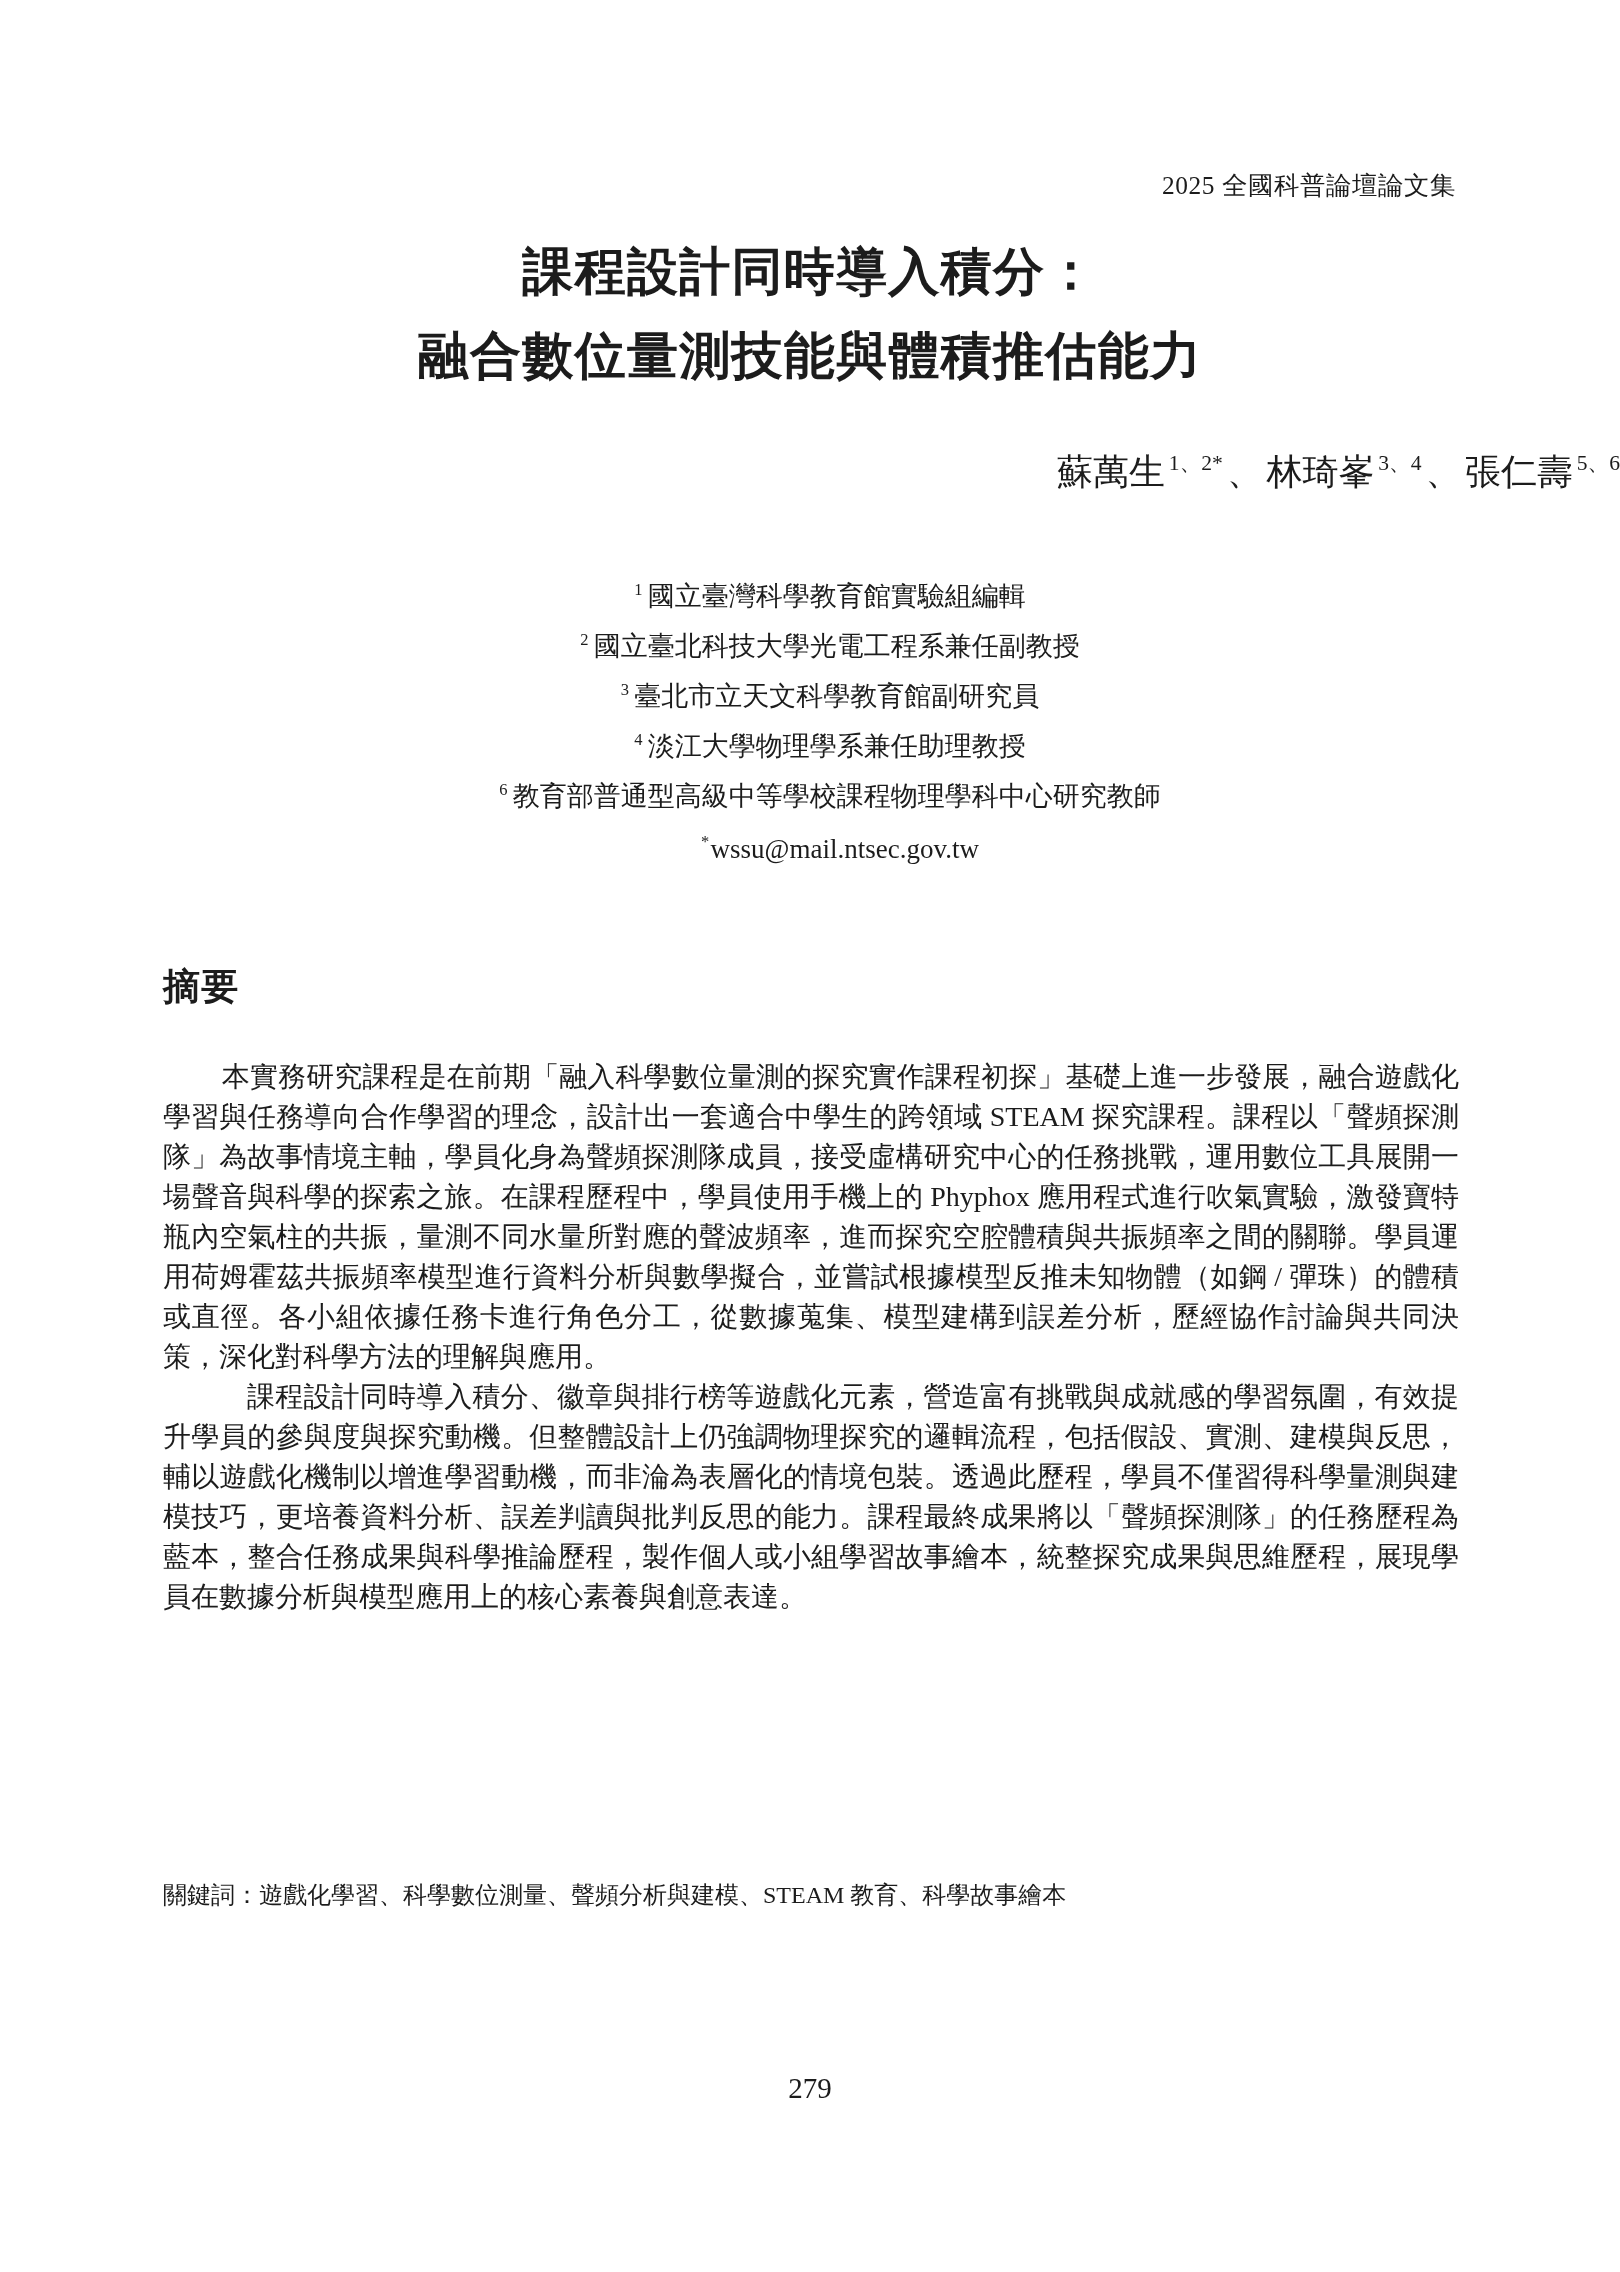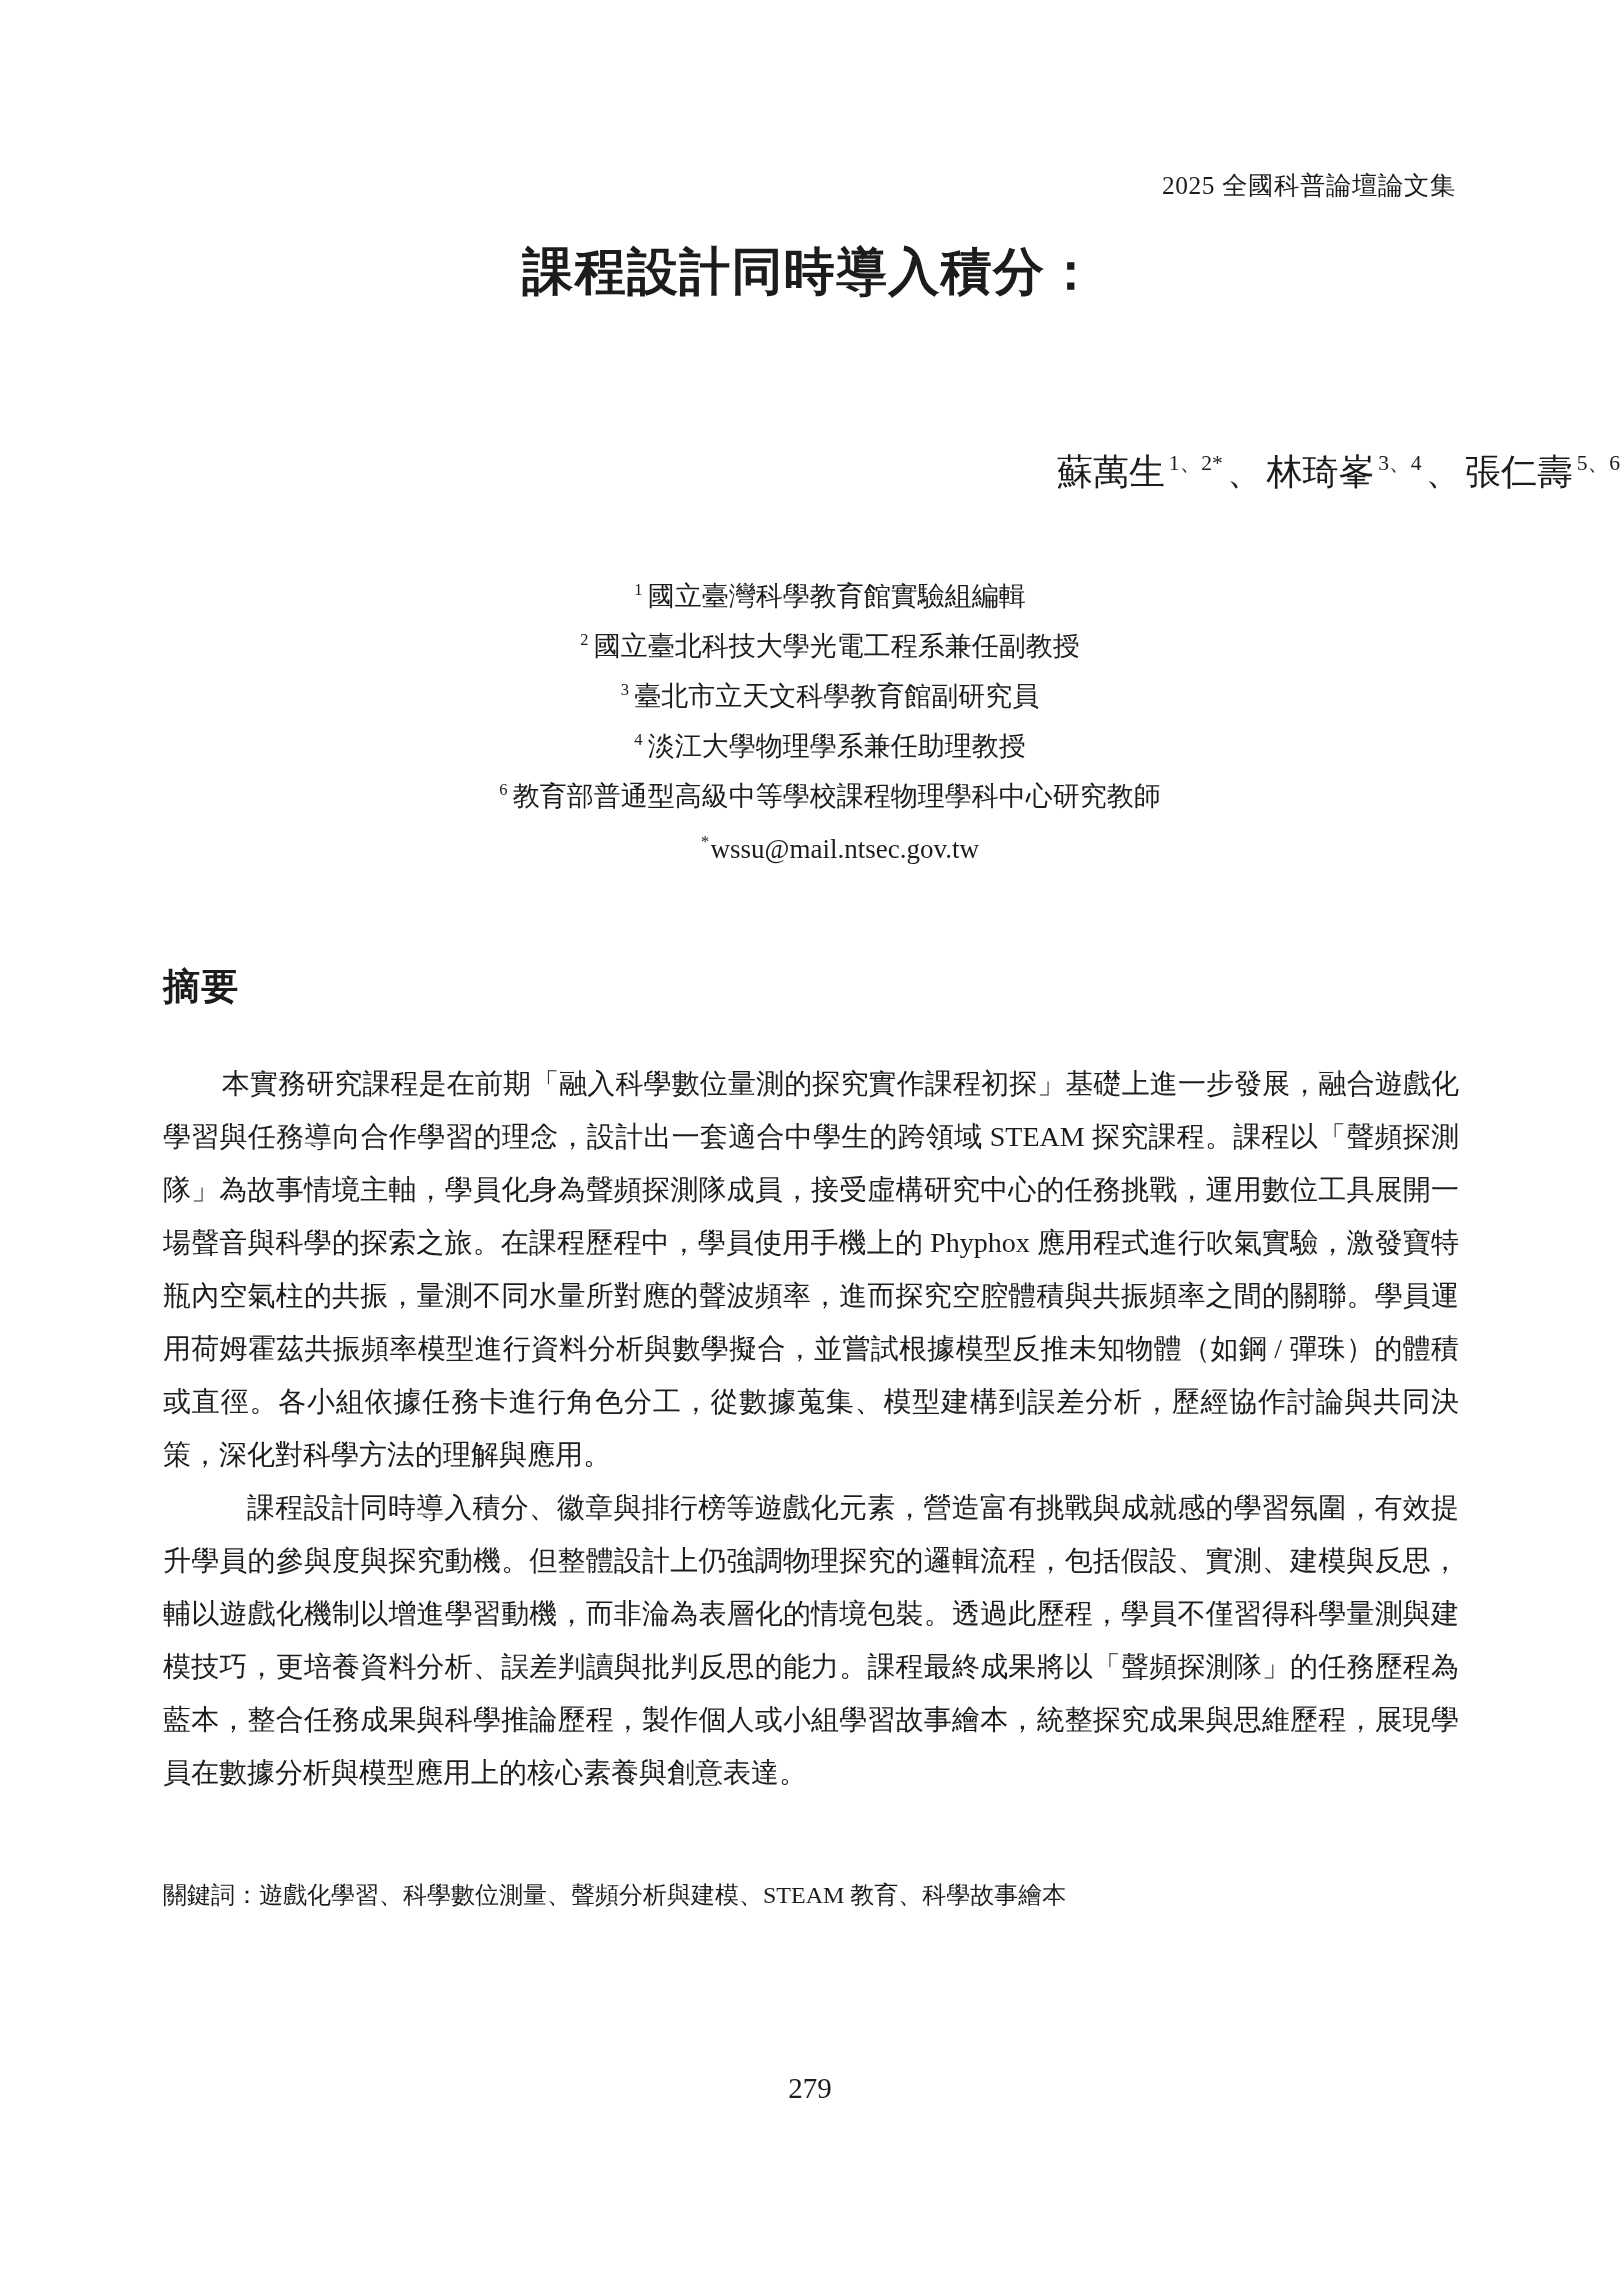--- a/index.html
+++ b/index.html
@@ -87,21 +87,21 @@
     font-size: 37px;
     font-weight: bold;
     letter-spacing: 1.3px;
   }
   .abstract-body {
     position: absolute;
     top: 1057px;
     left: 163px;
     width: 1296px;
     font-size: 28px;
-    line-height: 53px;
+    line-height: 40px;
     text-align: justify;
     text-justify: inter-ideograph;
   }
   .abstract-body p {
     margin: 0;
     padding: 0;
   }
   .abstract-body p.para-1 {
     text-indent: 2.1em;
   }
@@ -128,20 +128,21 @@
 </style>
 </head>
 <body>
 
 <div class="page">
 
   <div class="proceedings-header">2025 全國科普論壇論文集</div>
 
   <div class="paper-title">
     <div>課程設計同時導入積分：</div>
+    <div>融合數位量測技能與體積推估能力</div>
   </div>
 
   <div class="authors-line">
     <span>蘇萬生</span><span class="sup">1、2*</span><span class="author-sep">、</span><span>林琦峯</span><span class="sup">3、4</span><span class="author-sep">、</span><span>張仁壽</span><span class="sup">5、6</span>
   </div>
 
   <div class="affiliations">
     <div><span class="sup">1</span><span>國立臺灣科學教育館實驗組編輯</span></div>
     <div><span class="sup">2</span><span>國立臺北科技大學光電工程系兼任副教授</span></div>
     <div><span class="sup">3</span><span>臺北市立天文科學教育館副研究員</span></div>

